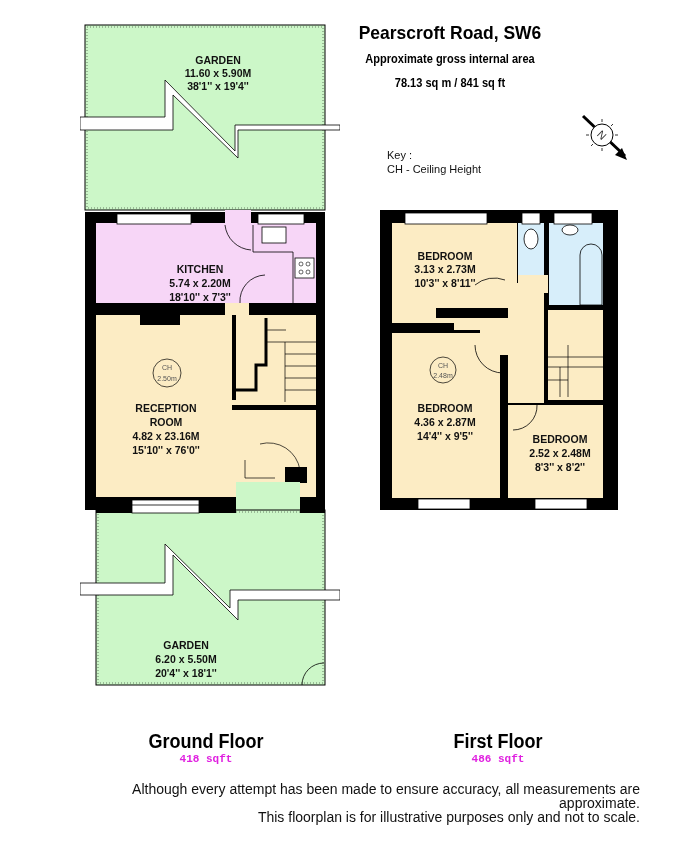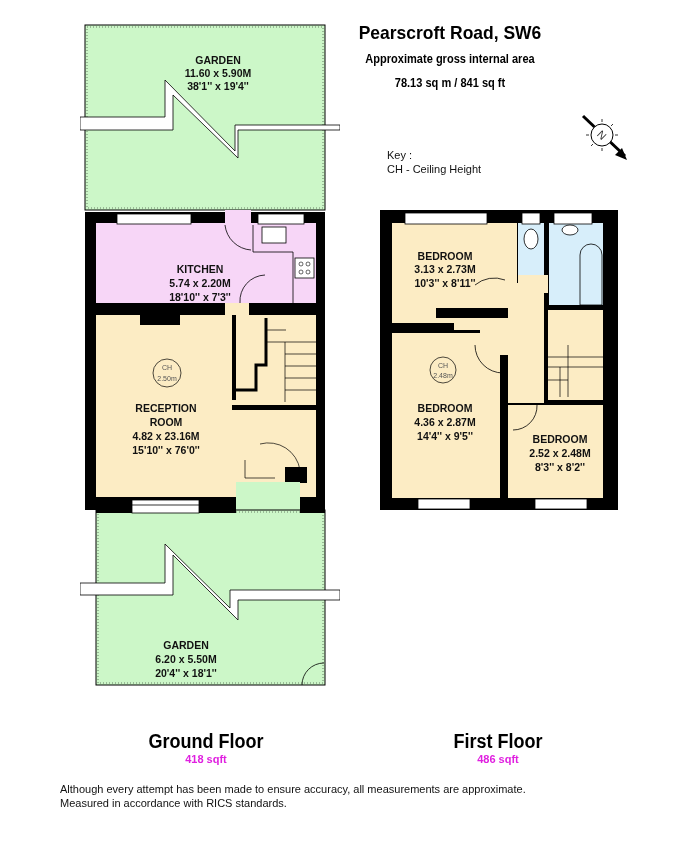--- a/index.html
+++ b/index.html
@@ -3,22 +3,22 @@
 <meta charset="utf-8">
 <style>
   html, body { margin:0; padding:0; background:#ffffff; }
   body { width:700px; height:850px; position:relative; overflow:hidden; font-family:"Liberation Sans", sans-serif; color:#000; }
   .abs { position:absolute; }
   .title { left:340px; top:22px; width:220px; text-align:center; font-size:19px; font-weight:bold; transform:scaleX(0.92); transform-origin:center; }
   .subtitle { left:340px; top:52px; width:220px; text-align:center; font-size:12px; font-weight:bold; transform:scaleX(0.92); }
   .area { left:340px; top:76px; width:220px; text-align:center; font-size:12px; font-weight:bold; transform:scaleX(0.92); }
   .key { left:355px; top:148px; font-size:11px; line-height:14px; color:#111;margin-left:32px; }
   .floor-label { font-size:20px; font-weight:bold; text-align:center; width:200px; transform:scaleX(0.9); }
-  .floor-sqft { font-size:11px; font-weight:bold; color:#e020e0; text-align:center; width:200px; }
-  .disclaimer { left:60px; top:782px; width:580px; text-align:left; font-size:11px; line-height:14px; color:#111; }
+  .floor-sqft { font-size:11px; font-weight:bold; color:#e020e0; text-align:center; width:200px;font-family:Liberation Mono, monospace; }
+  .disclaimer { left:60px; top:782px; width:580px; text-align:right; font-size:14px; line-height:14px; color:#111; }
   svg text { font-family:"Liberation Sans", sans-serif; }
   .room-label { font-size:10.5px; font-weight:bold; fill:#111; }
   .ch-label { font-size:7px; fill:#555; }
 </style>
 </head>
 <body>
 
 <div class="abs title">Pearscroft Road, SW6</div>
 <div class="abs subtitle">Approximate gross internal area</div>
 <div class="abs area">78.13 sq m / 841 sq ft</div>
@@ -201,14 +201,14 @@
   </g>
 </svg>
 
 <div class="abs floor-label" style="left:106px;top:730px">Ground Floor</div>
 <div class="abs floor-sqft" style="left:106px;top:753px">418 sqft</div>
 <div class="abs floor-label" style="left:398px;top:730px">First Floor</div>
 <div class="abs floor-sqft" style="left:398px;top:753px">486 sqft</div>
 
 <div class="abs disclaimer">
   <div>Although every attempt has been made to ensure accuracy, all measurements are approximate.</div>
-  <div>Measured in accordance with RICS standards.</div>
+  <div>This floorplan is for illustrative purposes only and not to scale.</div>
 </div>
 
 </body></html>

